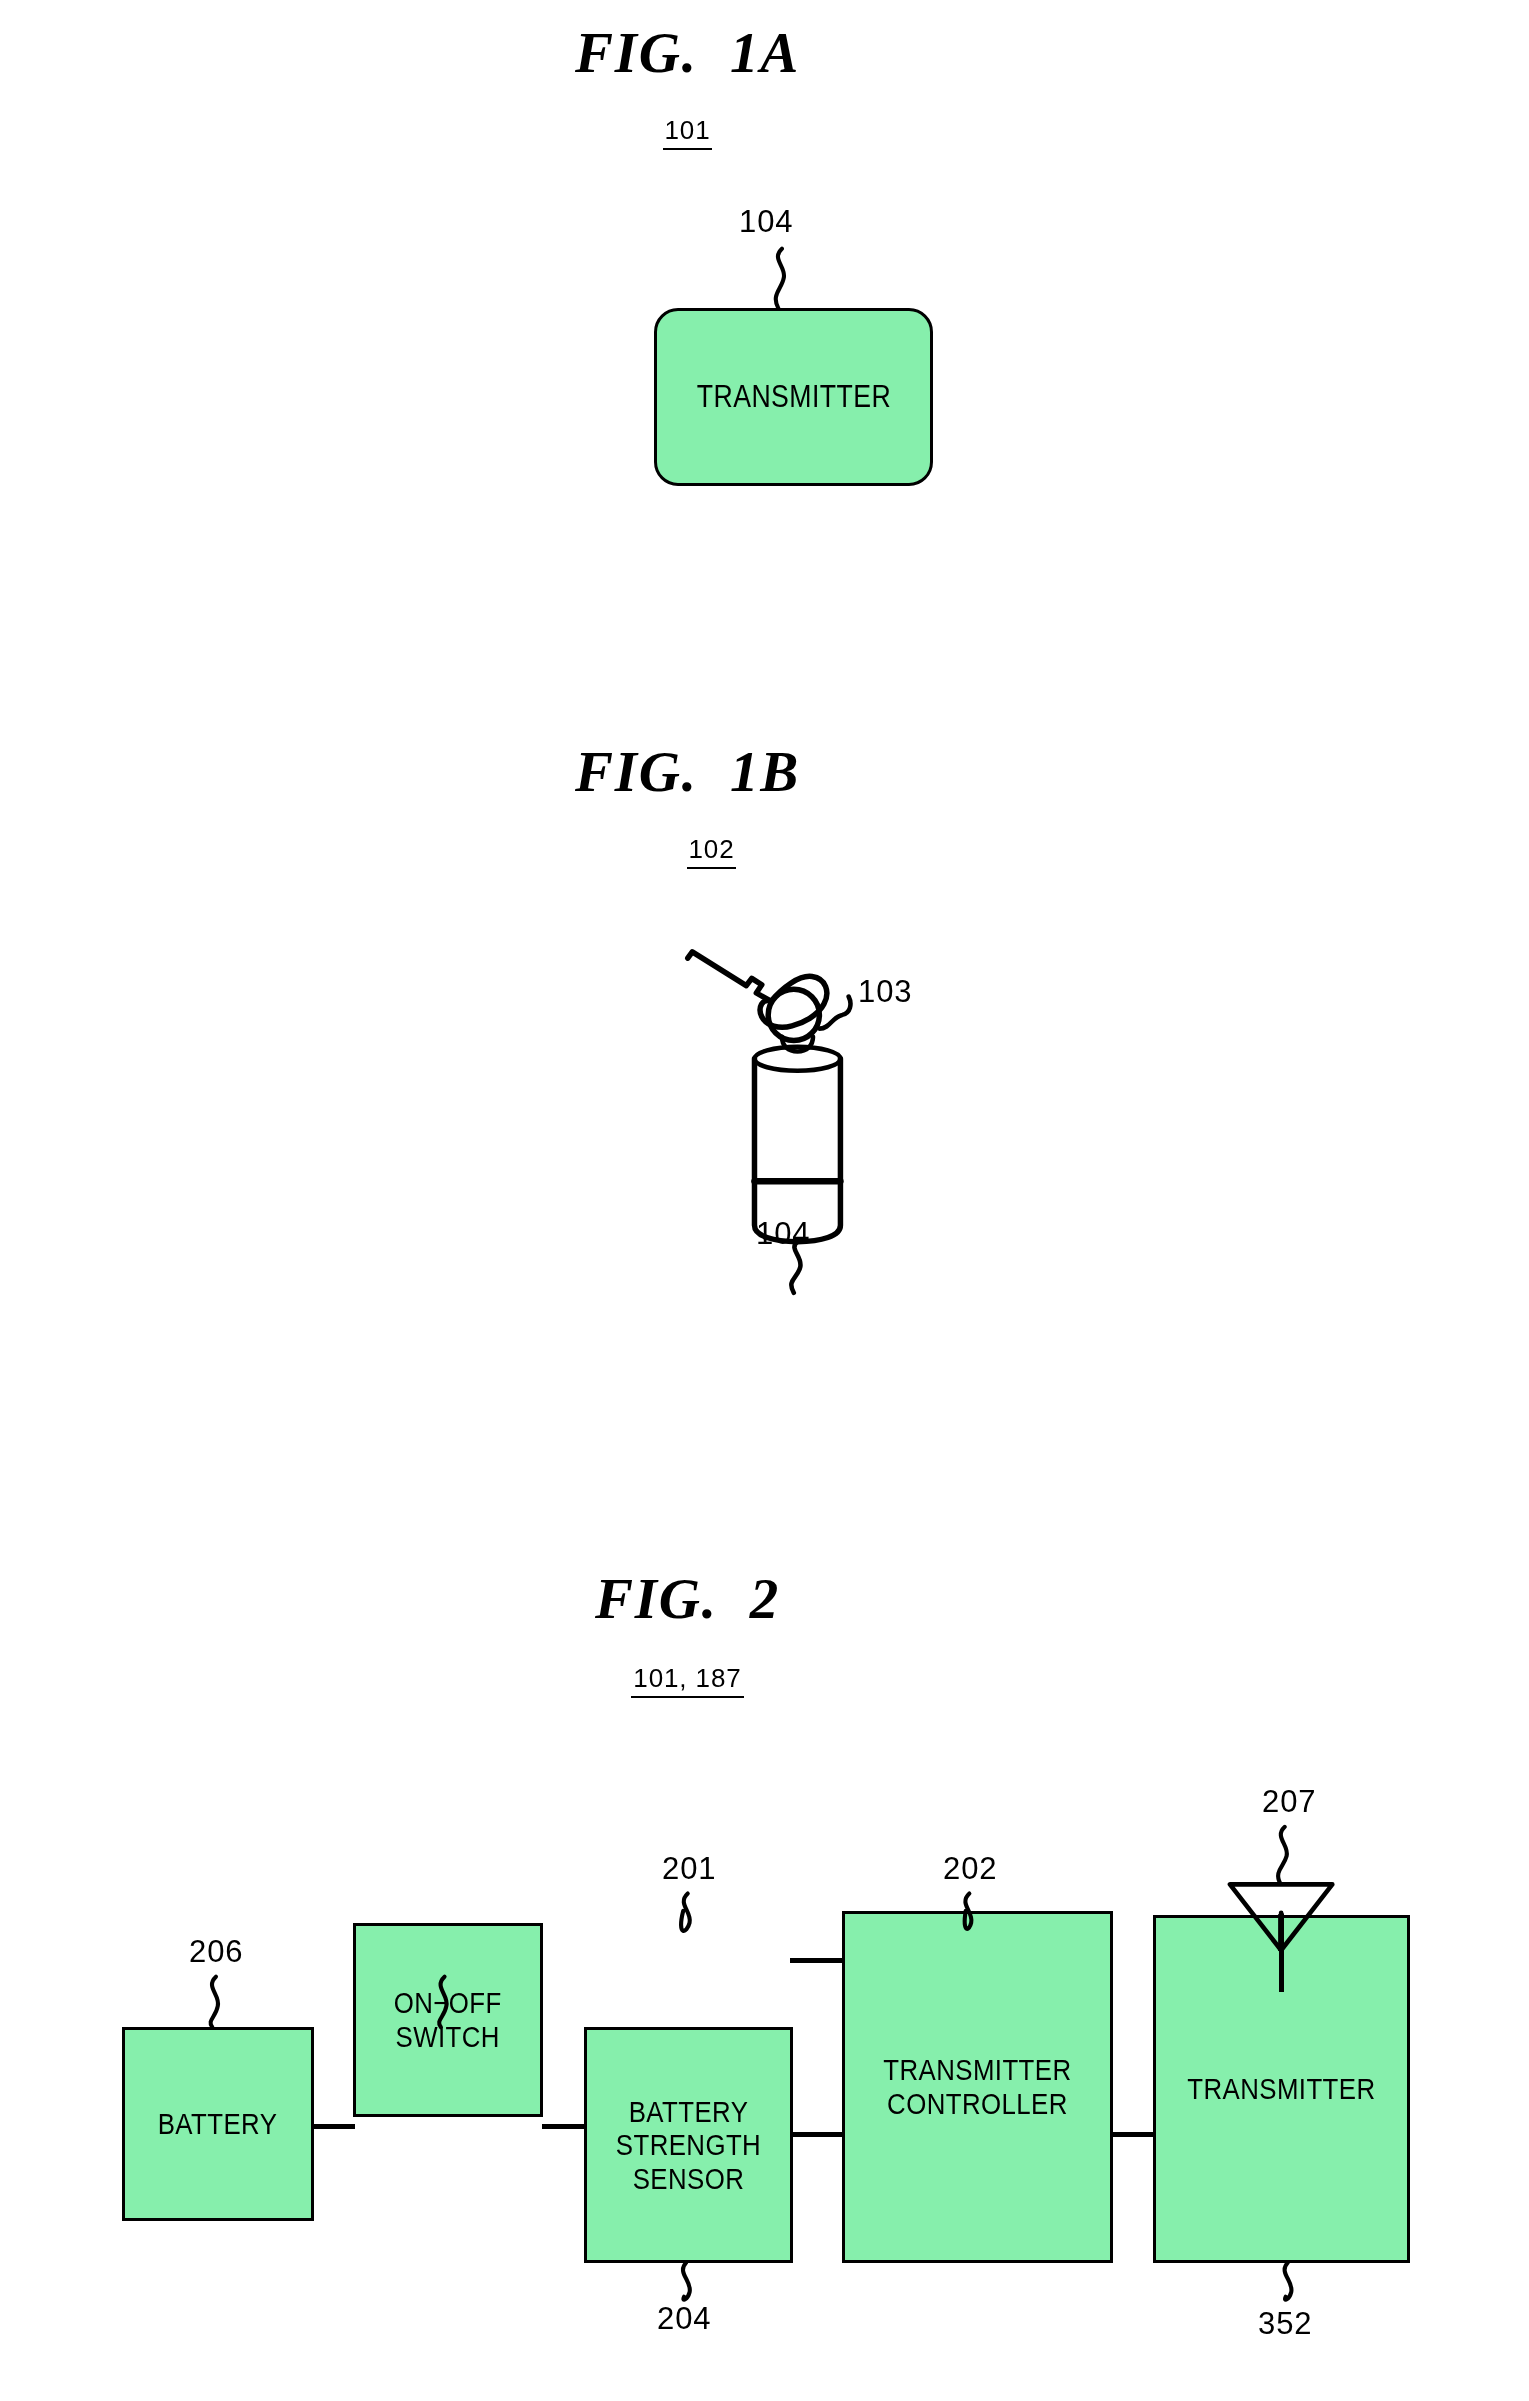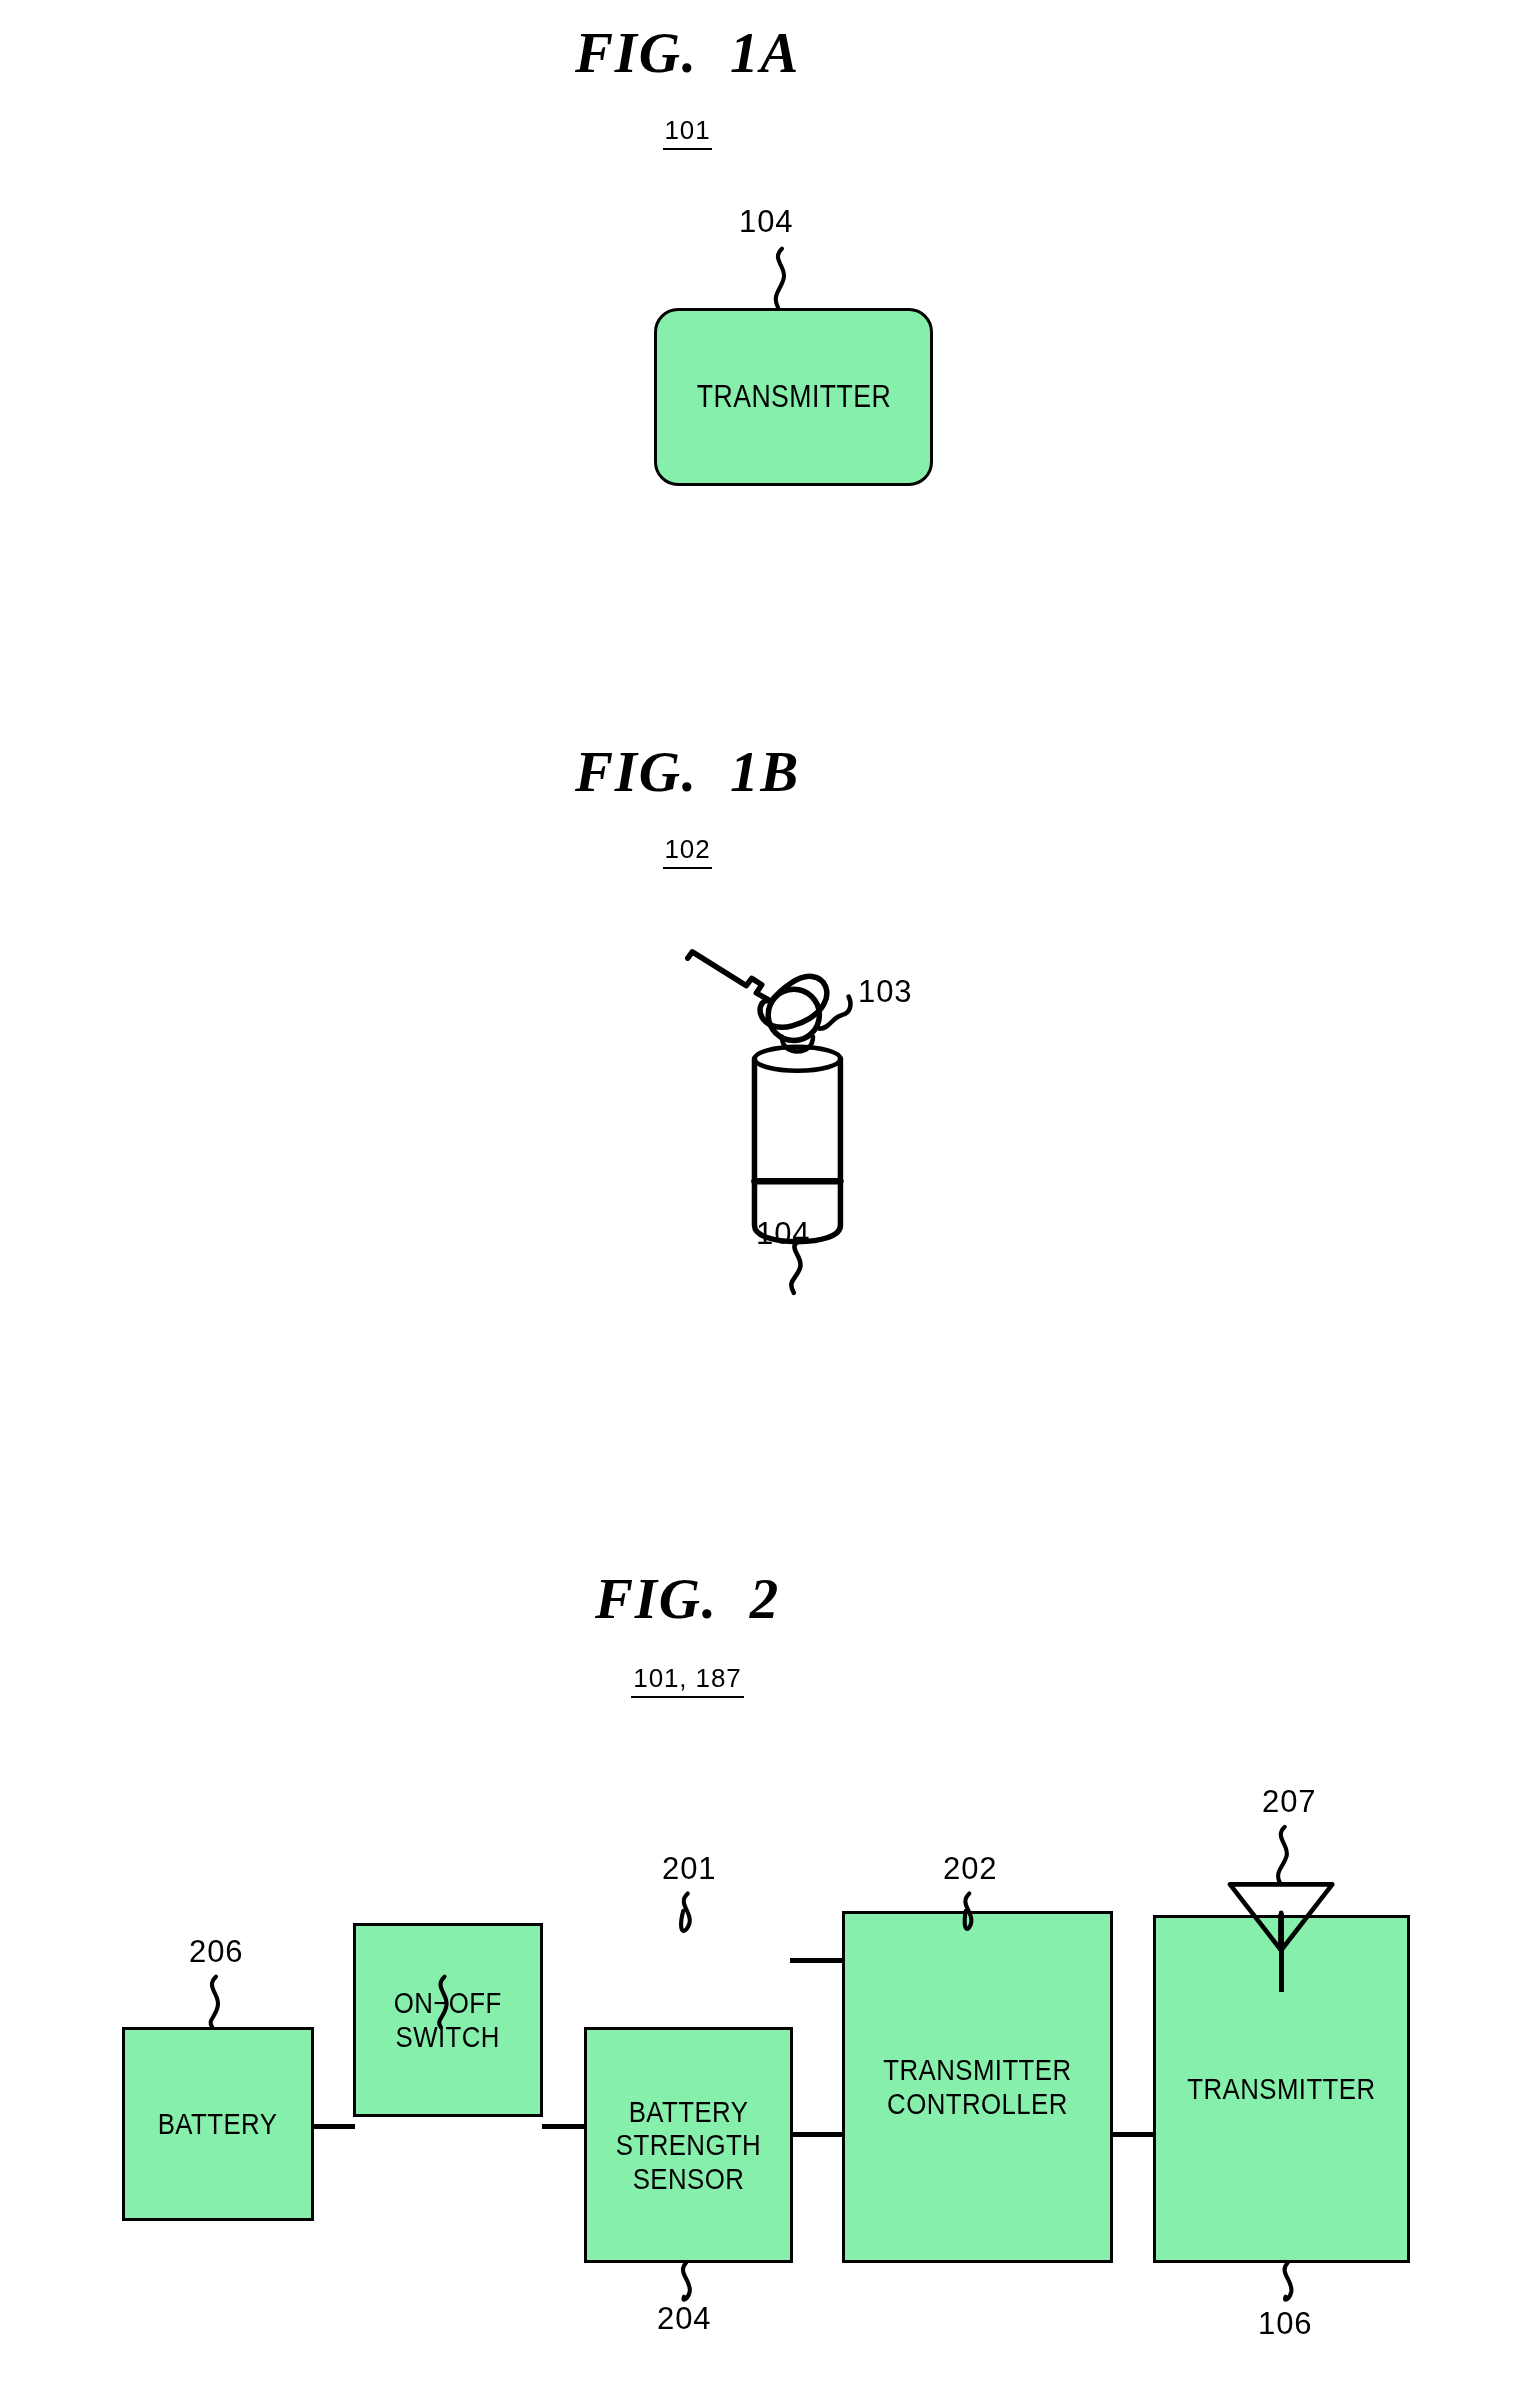--- a/index.html
+++ b/index.html
@@ -111,39 +111,39 @@
     <span>101</span>
   </div>
 
   <div class="num" style="left:739px; top:204px;">104</div>
 
   <div class="box rounded" style="left:654px; top:308px; width:279px; height:178px;">
     <span class="lbl">TRANSMITTER</span>
   </div>
 
   <div class="fig-title" style="top:739px;">FIG.  1B</div>
-  <div class="fig-ref" style="top:834px;">
+  <div class="fig-ref" style="top:834px;margin-left:24px;">
     <span>102</span>
   </div>
 
   <div class="num" style="left:858px; top:974px;">103</div>
   <div class="num" style="left:756px; top:1216px;">104</div>
 
   <div class="fig-title" style="top:1566px;">FIG.  2</div>
   <div class="fig-ref" style="top:1663px;">
     <span>101, 187</span>
   </div>
 
   <div class="num" style="left:1262px; top:1784px;">207</div>
   <div class="num" style="left:662px; top:1851px;">201</div>
   <div class="num" style="left:943px; top:1851px;">202</div>
   <div class="num" style="left:189px; top:1934px;">206</div>
   <div class="num" style="left:418px; top:1934px;">205</div>
   <div class="num" style="left:657px; top:2301px;">204</div>
-  <div class="num" style="left:1258px; top:2306px;">106</div>
+  <div class="num" style="left:1258px; top:2306px;">352</div>
 
   <div class="wire h" style="left:311px; top:2124px; width:44px;"></div>
   <div class="wire h" style="left:542px; top:2124px; width:44px;"></div>
   <div class="wire h" style="left:790px; top:1958px; width:55px;"></div>
   <div class="wire h" style="left:790px; top:2132px; width:55px;"></div>
   <div class="wire h" style="left:1111px; top:2132px; width:44px;"></div>
 
   <div class="box" style="left:122px; top:2027px; width:192px; height:194px;">
     <span class="lbl">BATTERY</span>
   </div>

